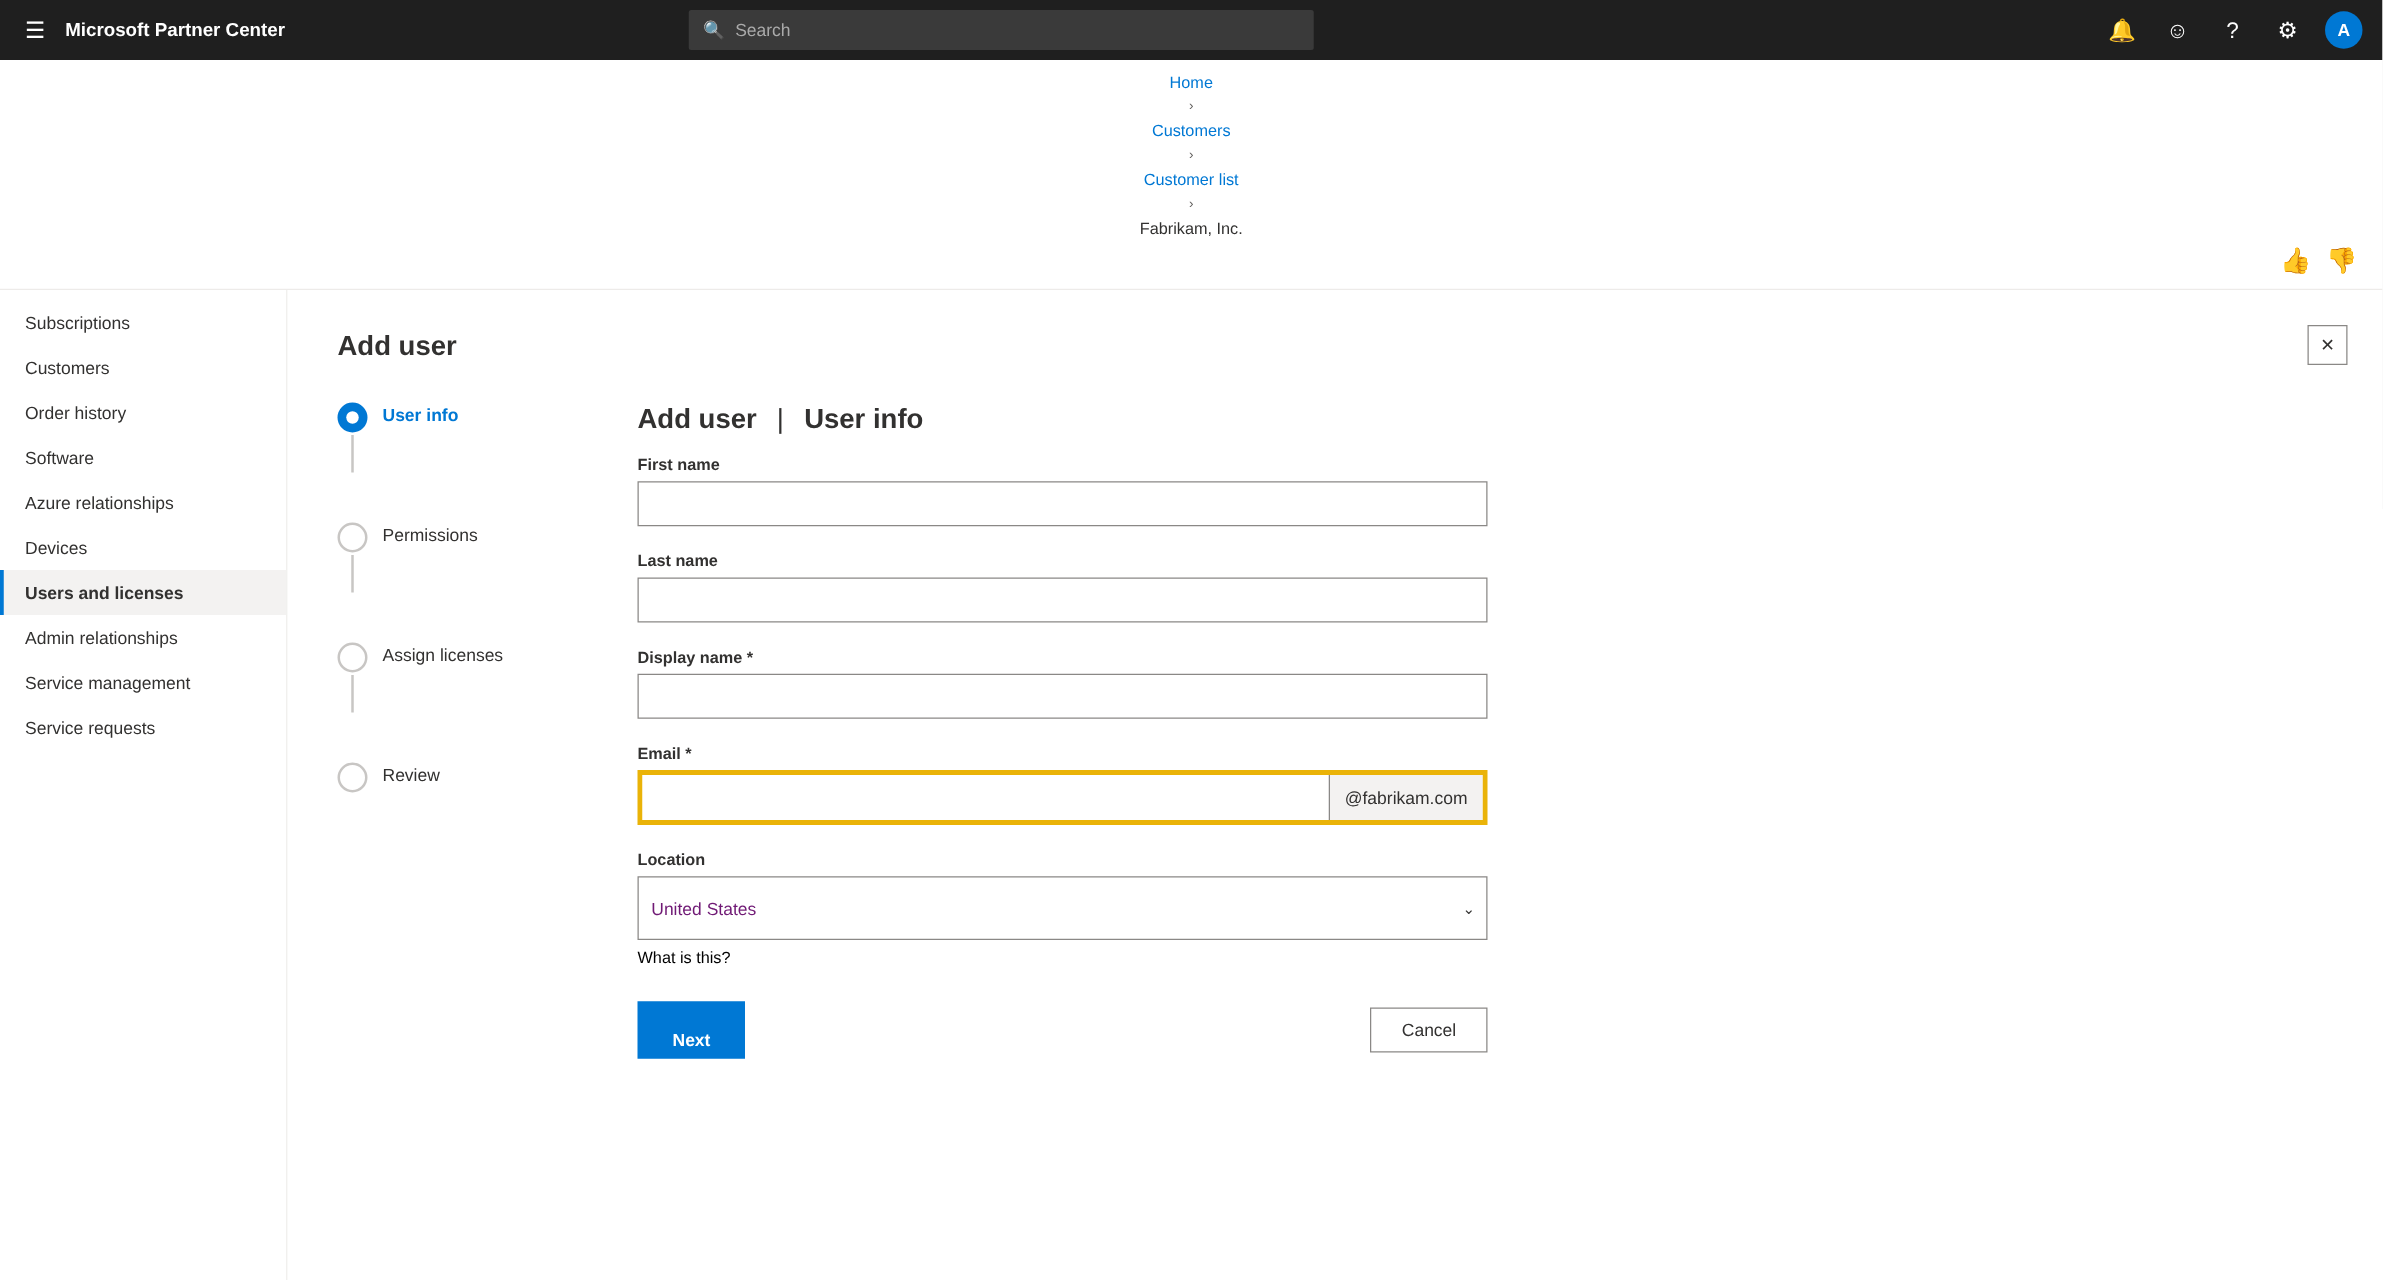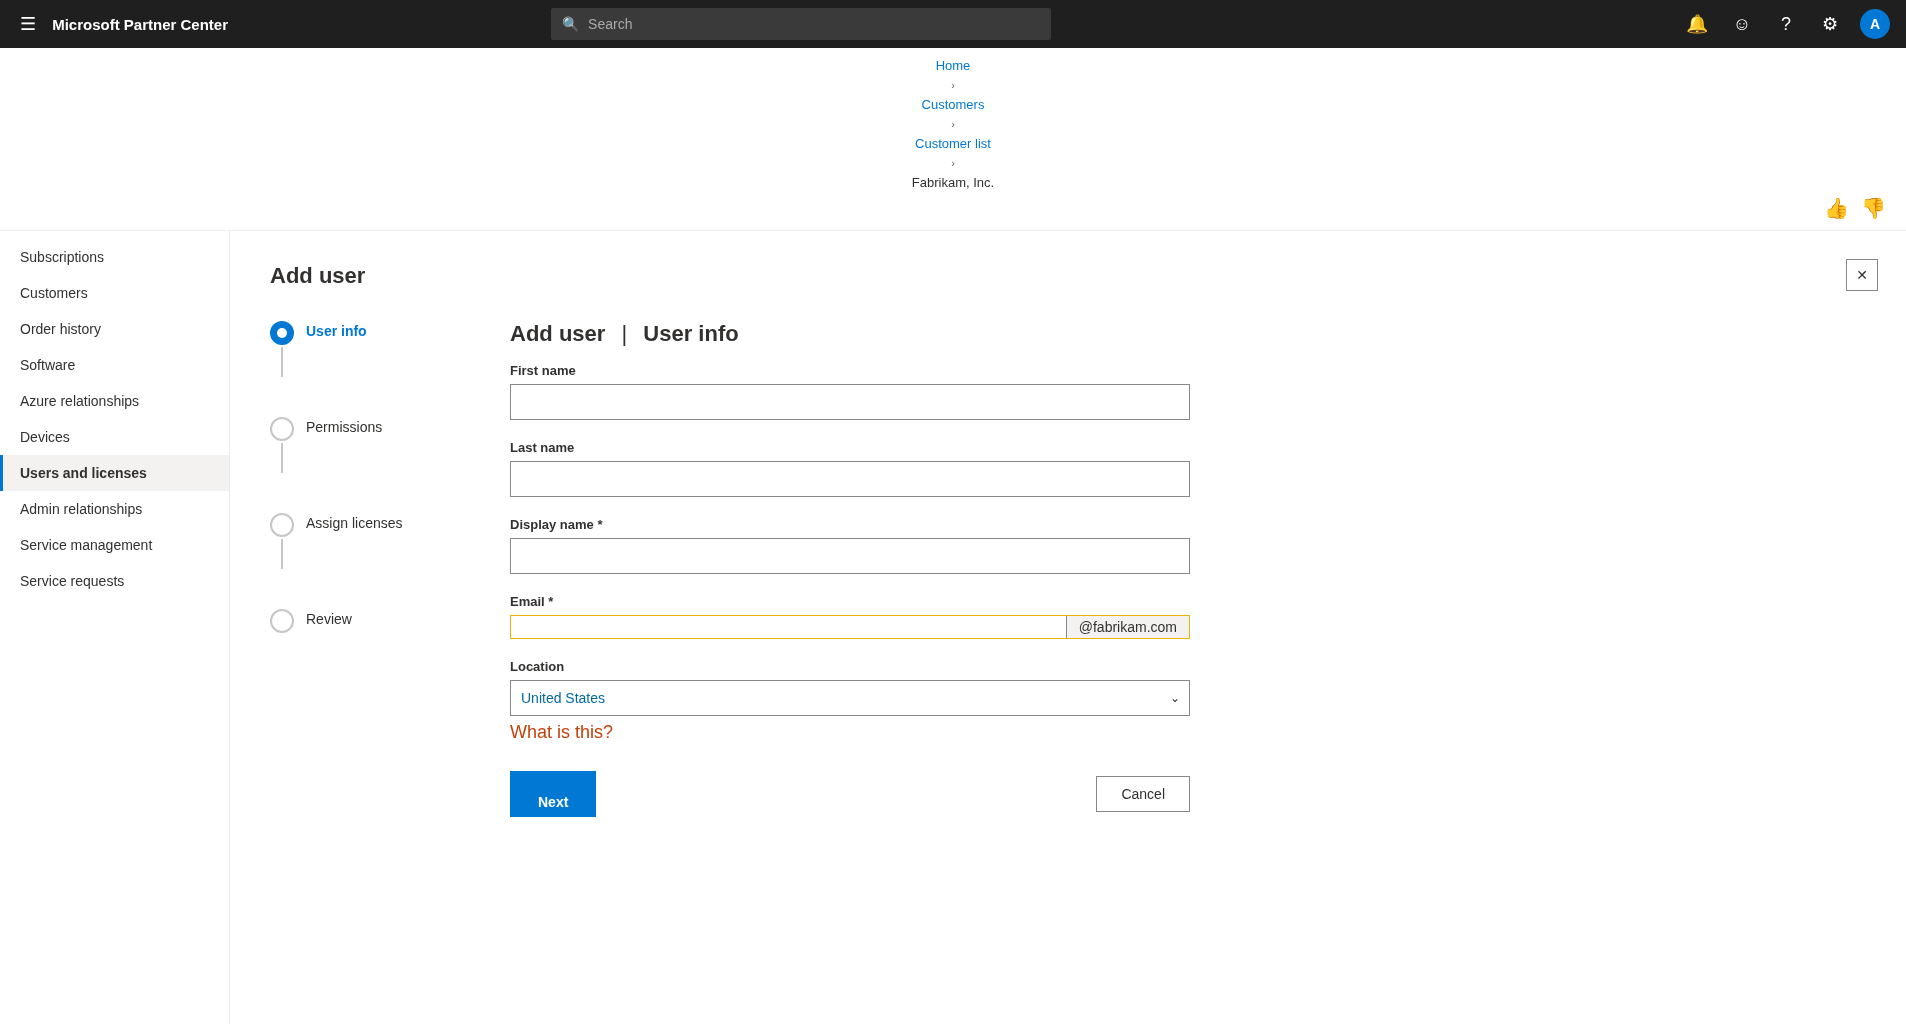--- a/index.html
+++ b/index.html
@@ -264,22 +264,22 @@
       padding: 0 10px;
       font-size: 14px;
       color: #323130;
       outline: none;
       background: #fff;
     }
 
     .email-input-wrapper {
       display: flex;
       width: 100%;
-      border: 1px solid #eab308;
-      height: 24px;
+      border: 4px solid #eab308;
+      height: 44px;
     }
     .email-input-wrapper input {
       flex: 1;
       border: none;
       padding: 0 10px;
       font-size: 14px;
       outline: none;
       color: #323130;
     }
     .email-domain-suffix {
@@ -292,43 +292,43 @@
       border-left: 1px solid #8a8886;
       white-space: nowrap;
     }
 
     .location-select-wrapper {
       position: relative;
       width: 100%;
     }
     .location-select {
       width: 100%;
-      height: 36px;
+      height: 51px;
       border: 1px solid #8a8886;
       padding: 0 32px 0 10px;
       font-size: 14px;
-      color: #0369a1;
+      color: #701a75;
       appearance: none;
       background: #fff;
       cursor: pointer;
       outline: none;
     }
     .select-chevron {
       position: absolute;
       right: 10px;
       top: 50%;
       transform: translateY(-50%);
       pointer-events: none;
       color: #323130;
       font-size: 12px;
     }
 
     .what-is-this {
-      color: #c2410c;
-      font-size: 18px;
+      color: #000000;
+      font-size: 13px;
       cursor: pointer;
       text-decoration: none;
       display: inline-block;
       margin-top: 6px;
     }
 
     .form-actions {
       display: flex;
       align-items: center;
       justify-content: space-between;

